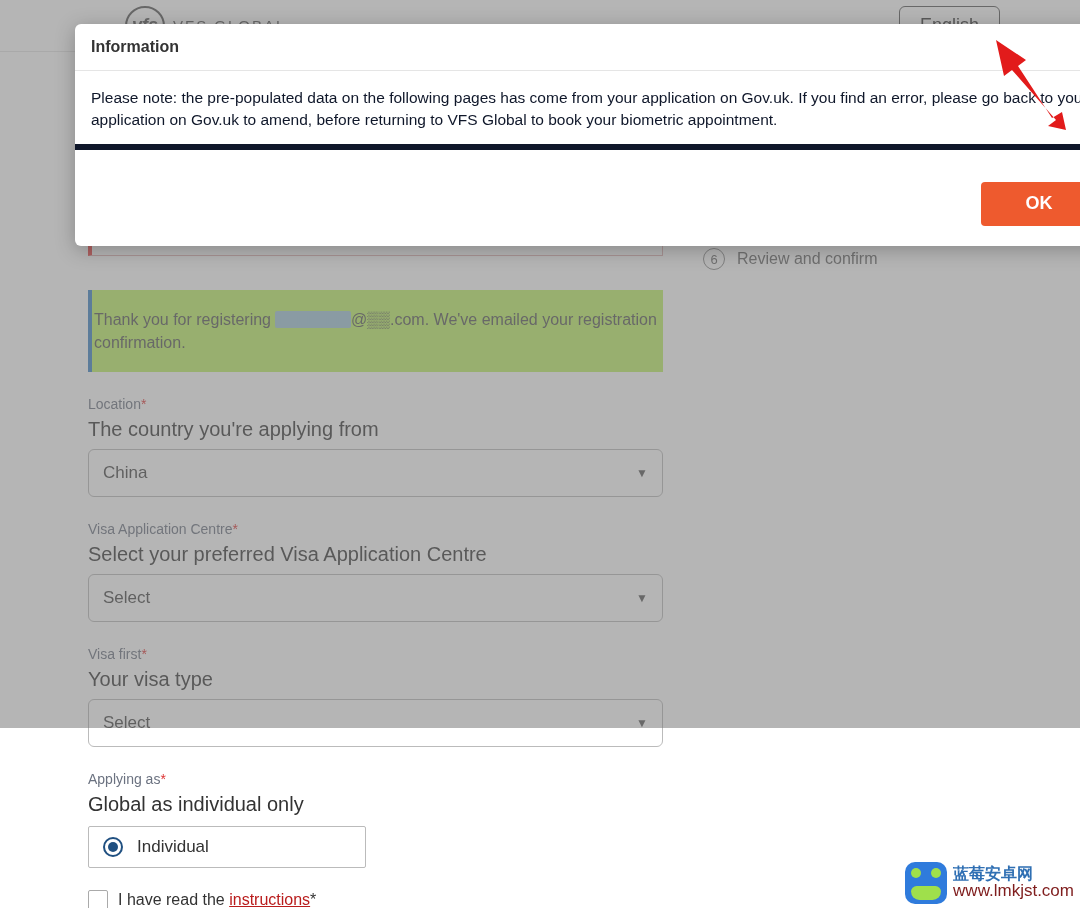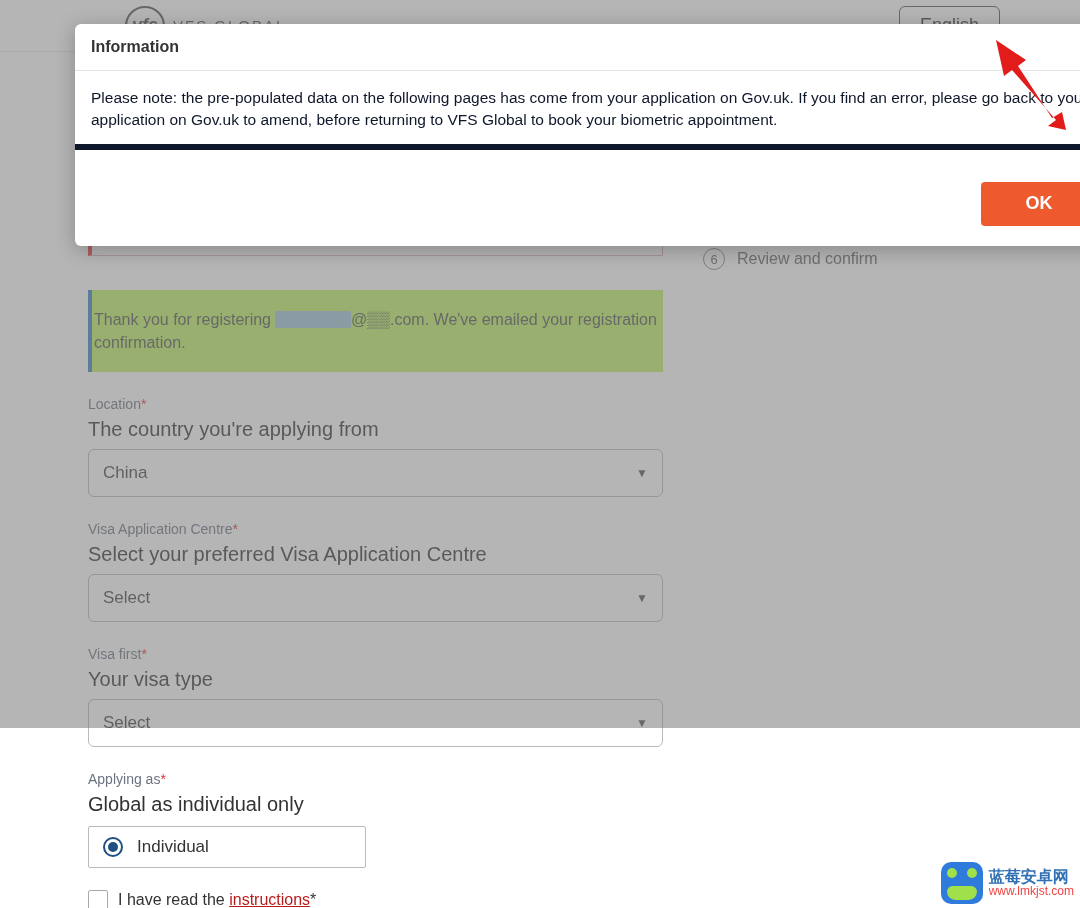--- a/index.html
+++ b/index.html
@@ -56,21 +56,21 @@
 
   
   .badge { position: absolute; right: 6px; bottom: 4px; display: flex; align-items: center; gap: 6px; }
   .badge-icon { width: 42px; height: 42px; background: #2f7bdc; border-radius: 10px; position: relative; }
   .badge-icon::before, .badge-icon::after { content: ""; position: absolute; background: #9fe04b; border-radius: 50%; }
   .badge-icon::before { width: 10px; height: 10px; left: 6px; top: 6px; }
   .badge-icon::after { width: 10px; height: 10px; right: 6px; top: 6px; }
   .badge-leaf { position:absolute; left:6px; bottom:4px; width:30px; height:14px; background:#9fe04b; border-radius:8px 8px 12px 12px; }
   .badge-text { font-size: 16px; line-height: 1.1; }
   .badge-text .t1 { color: #2f6fb3; font-weight: 700; }
-  .badge-text .t2 { color: #ef4444; font-size: 12px; }
+  .badge-text .t2 { color: #7f1d1d; font-size: 17px; }
 </style>
 </head>
 <body>
 
 <div class="page">
 
   <div class="header">
     <div class="logo-wrap">
       <div class="logo-circle">
           <span>vfs</span>

